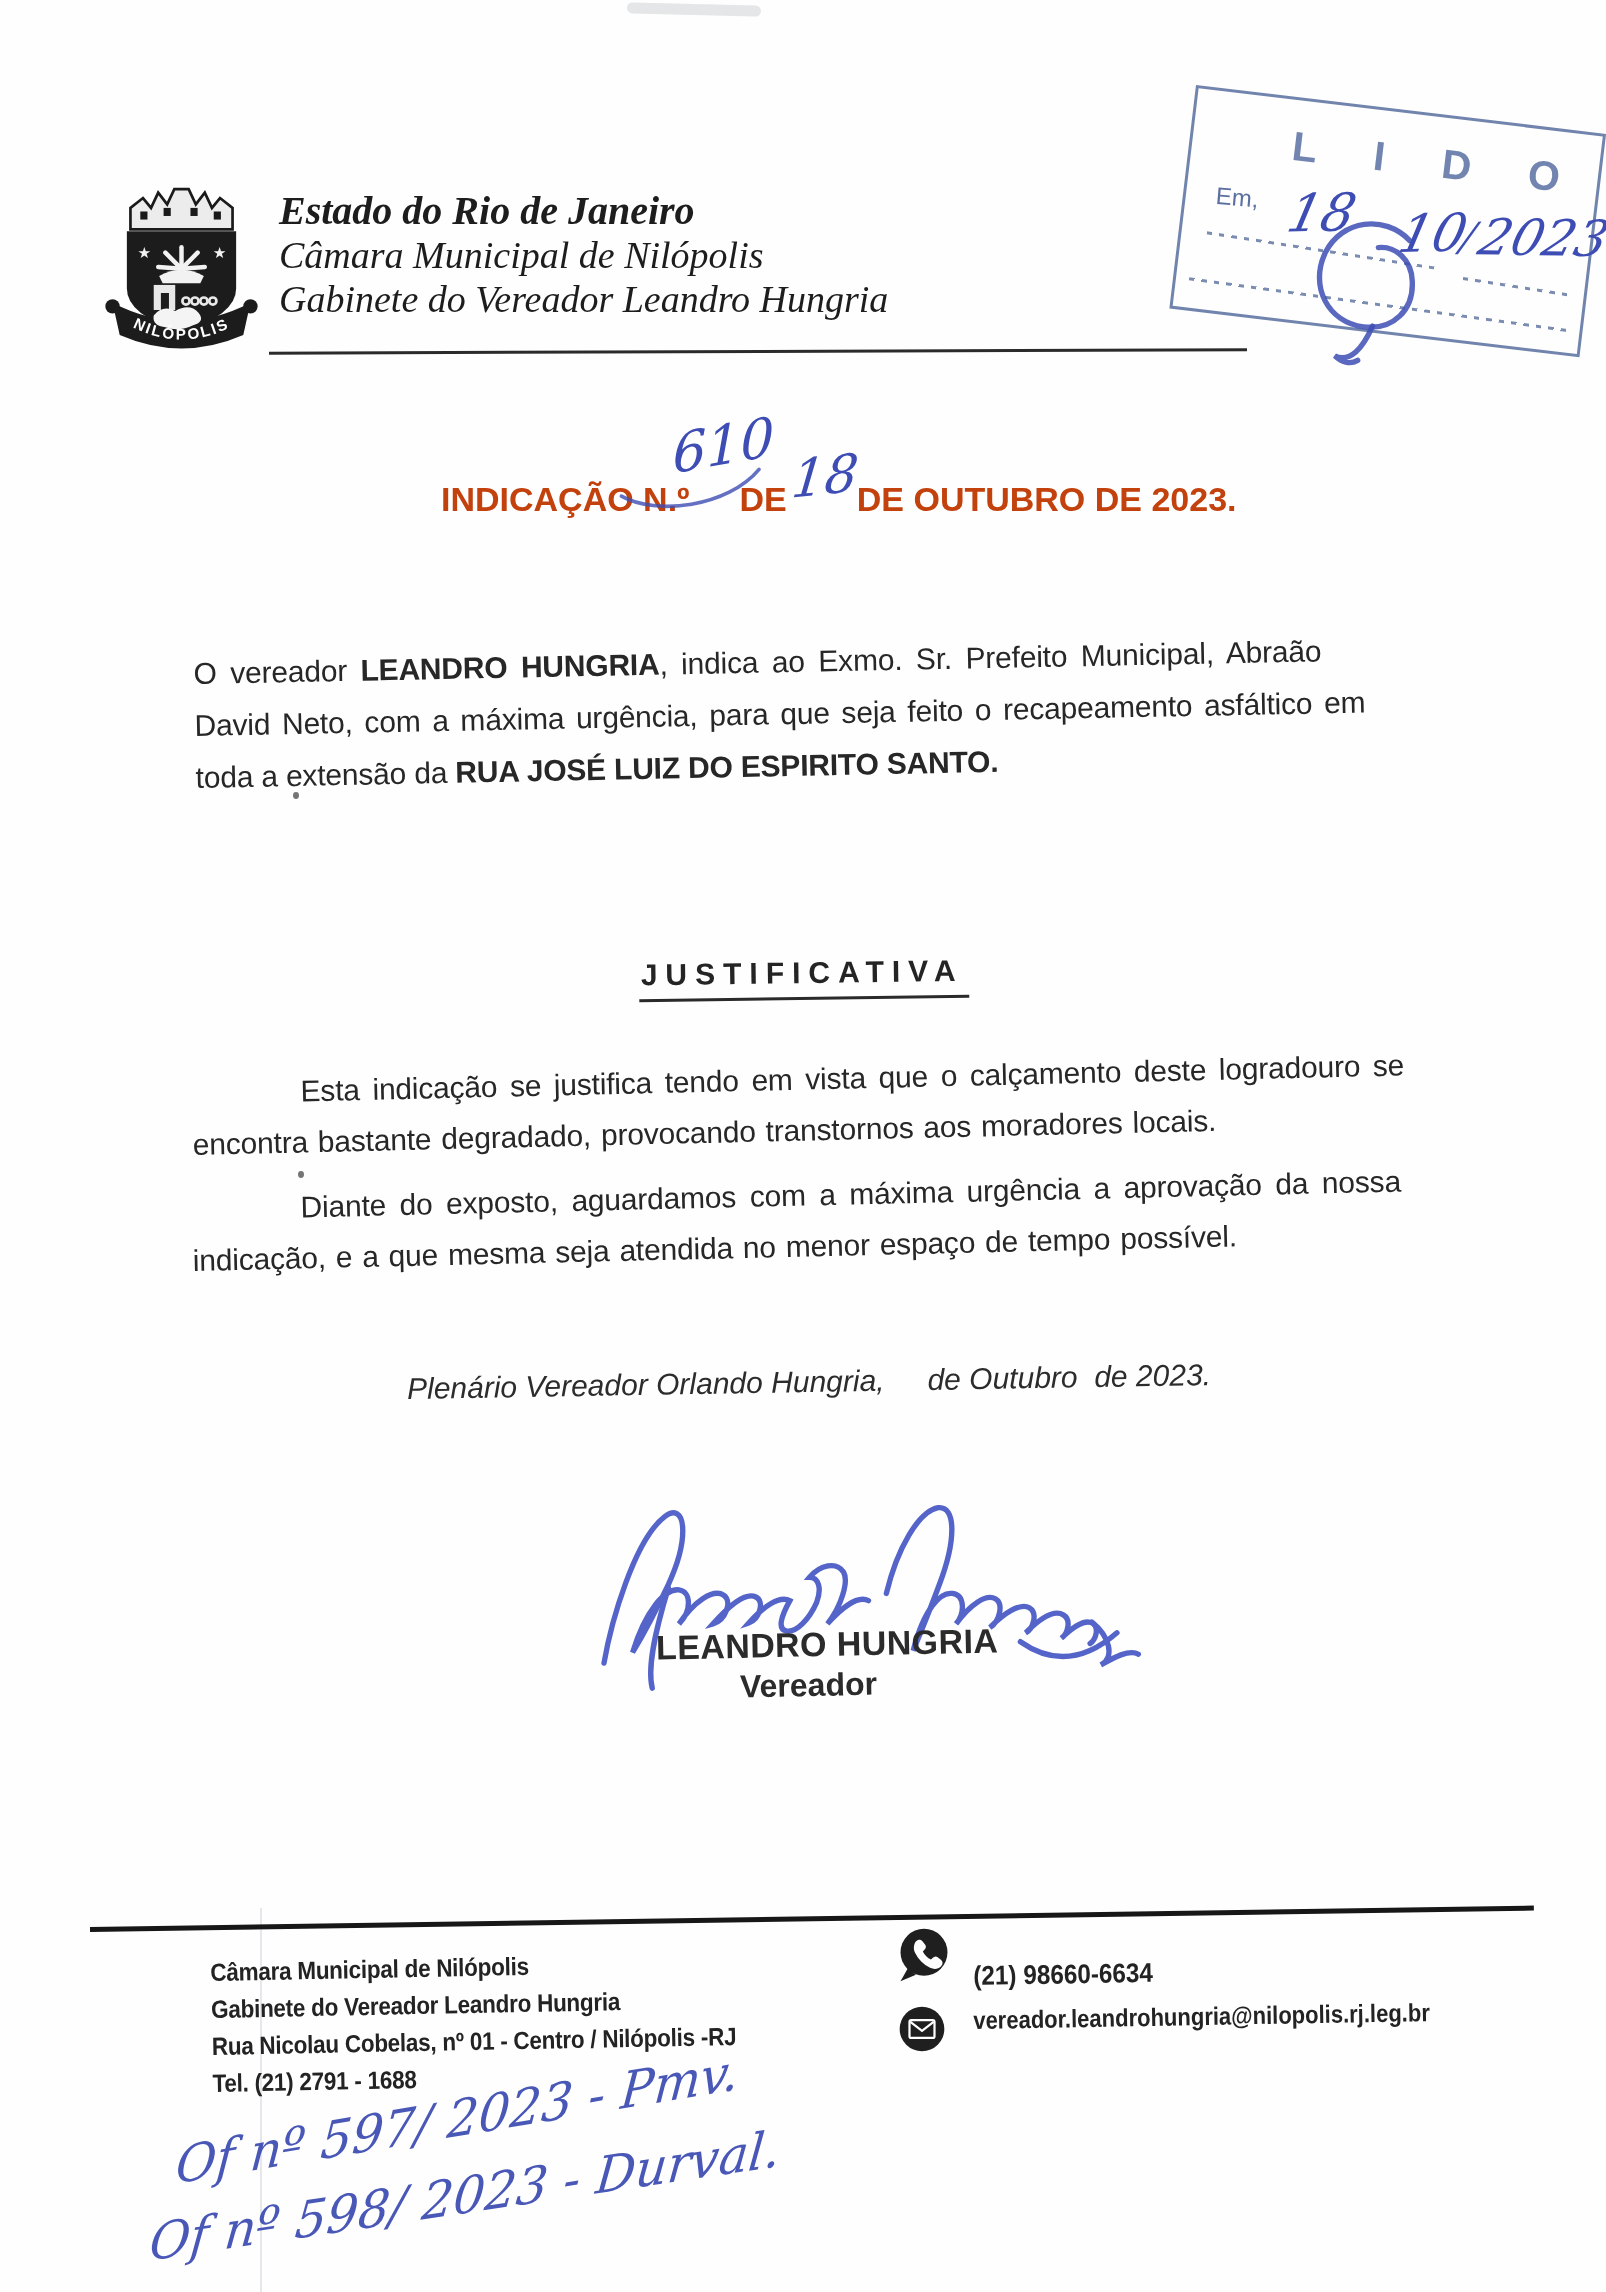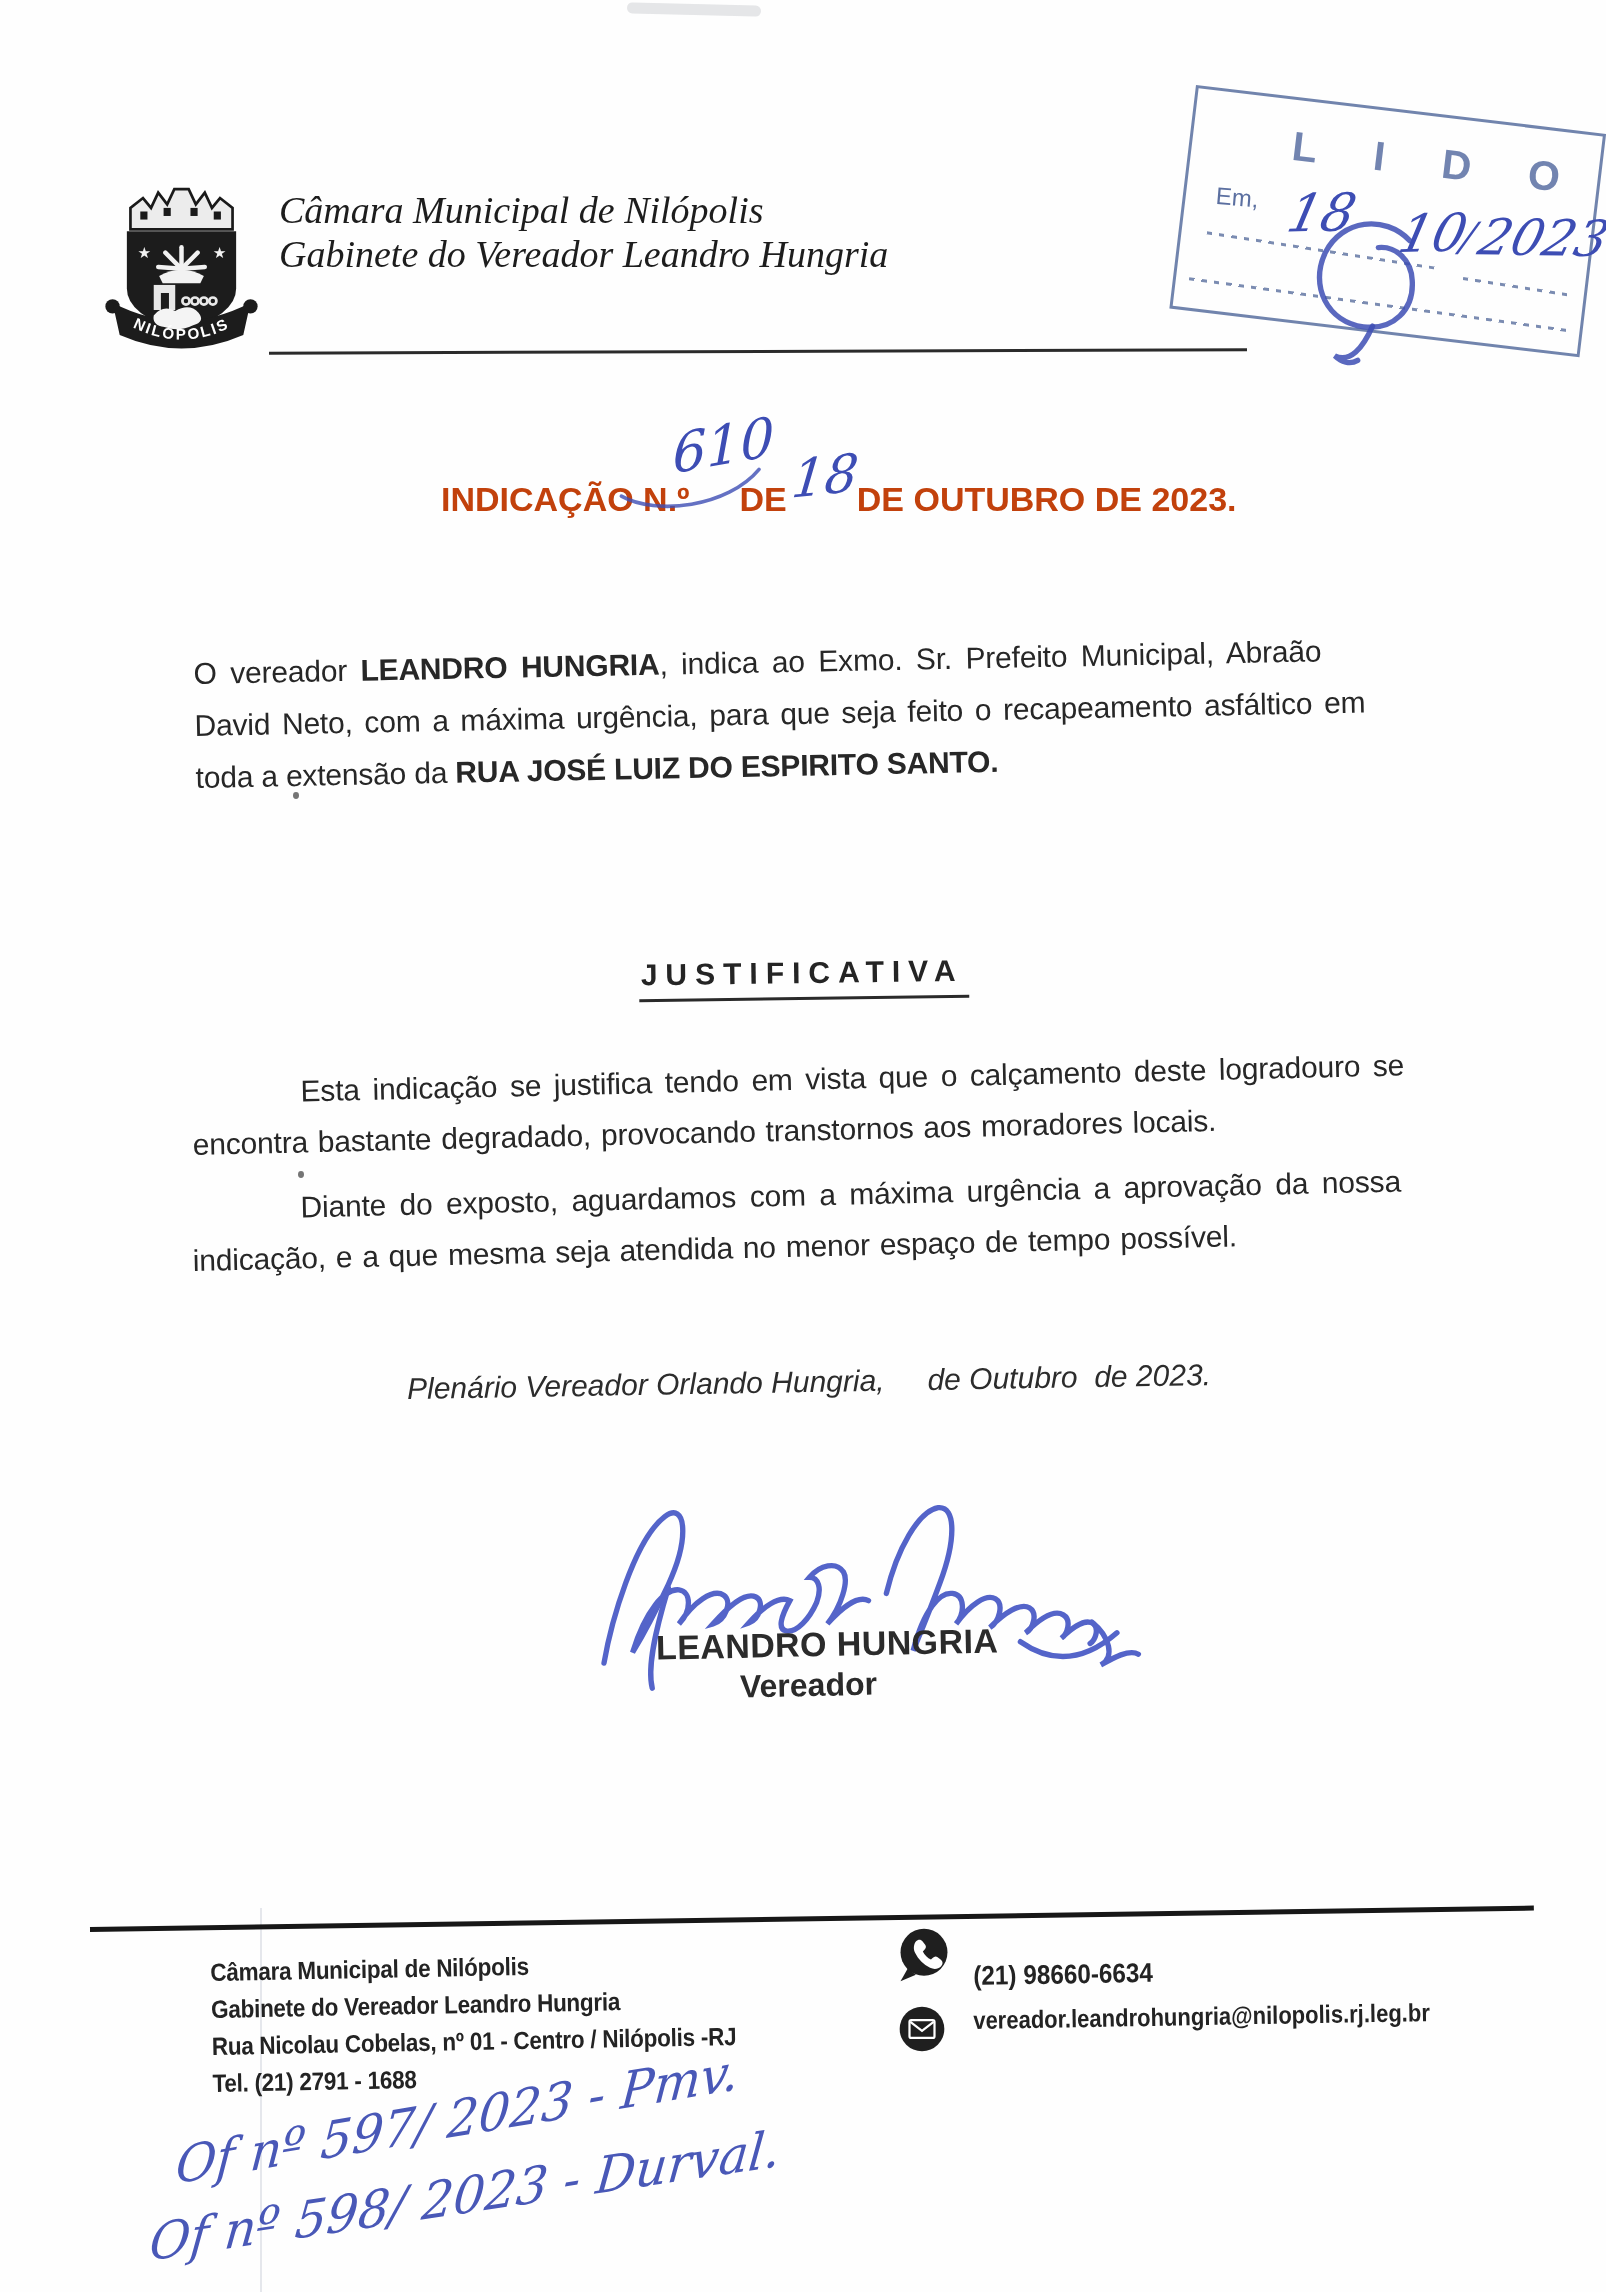--- a/index.html
+++ b/index.html
@@ -130,20 +130,21 @@
     <circle cx="168" cy="140" r="8" fill="#1c1c1c"></circle>
     <path d="M14 136 Q91 176 168 136 L160 172 Q91 202 22 172 Z" fill="#1c1c1c"></path>
     <path d="M60 150 Q70 138 84 145 Q100 136 110 147 Q118 157 104 161 Q88 169 72 163 Q58 161 60 150 Z" fill="#f4f4f4"></path>
     <path id="crest-banner-path" d="M34 162 Q91 192 148 162" fill="none"></path>
     <text font-size="17" font-weight="bold" fill="#ffffff" letter-spacing="2.5">
       <textPath href="#crest-banner-path" startOffset="50%" text-anchor="middle">NILÓPOLIS</textPath>
     </text>
   </svg>
 
   <div class="abs header-text">
+    <div class="header-l1">Estado do Rio de Janeiro</div>
     <div class="header-l2">Câmara Municipal de Nilópolis</div>
     <div class="header-l3">Gabinete do Vereador Leandro Hungria</div>
   </div>
   <div class="abs header-rule"></div>
 
   <div class="abs title-row"><span>INDICAÇÃO N.º</span><span class="sp1"></span><span>DE</span><span class="sp2"></span><span>DE OUTUBRO DE 2023.</span></div>
   <div class="abs hw hw-610">610</div>
   <svg class="abs hw-610-tail" width="152" height="63" viewBox="0 0 170 70">
     <path d="M160 8 C125 50 45 60 6 38" fill="none" stroke="#3d4db4" stroke-width="4" stroke-linecap="round" opacity=".8"></path>
   </svg>

